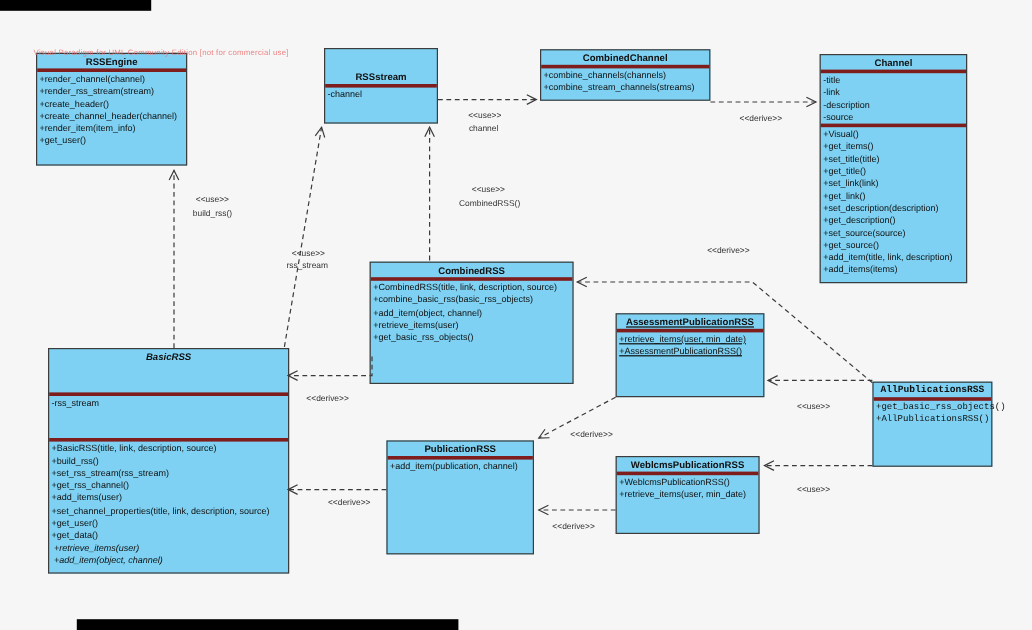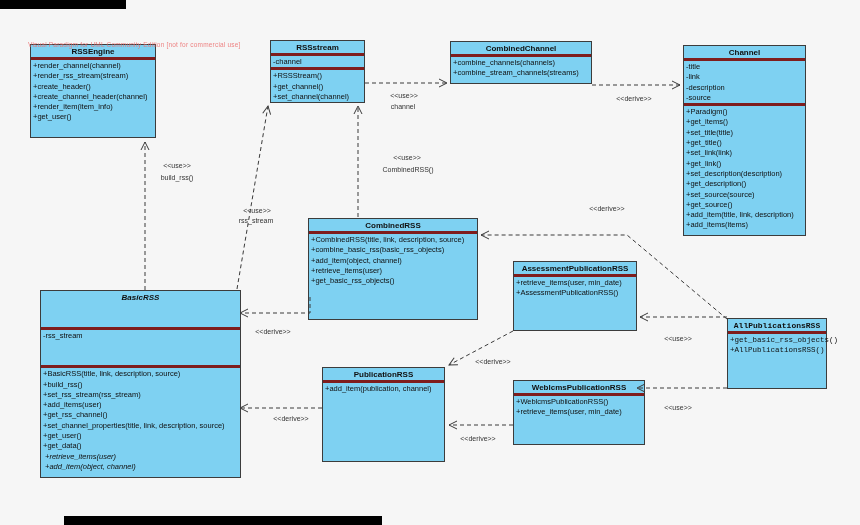--- a/index.html
+++ b/index.html
@@ -45,45 +45,40 @@
         <div class="member">+render_item(item_info)</div>
         <div class="member">+get_user()</div>
       </div>
   </div>
 
   <div class="uml-class" style="left:270px;top:40px;width:95px;height:63px;justify-content:center;">
     <div class="uml-title">RSSstream</div>
     <div class="uml-attrs">
         <div class="member">-channel</div>
       </div>
-    <div class="uml-methods">
-        <div class="member">+RSSStream()</div>
-        <div class="member">+get_channel()</div>
-        <div class="member">+set_channel(channel)</div>
-      </div>
   </div>
 
   <div class="uml-class" style="left:450px;top:41px;width:142px;height:43px;">
     <div class="uml-title">CombinedChannel</div>
     <div class="uml-methods">
         <div class="member">+combine_channels(channels)</div>
         <div class="member">+combine_stream_channels(streams)</div>
       </div>
   </div>
 
   <div class="uml-class" style="left:683px;top:45px;width:123px;height:191px;">
     <div class="uml-title">Channel</div>
     <div class="uml-attrs">
         <div class="member">-title</div>
         <div class="member">-link</div>
         <div class="member">-description</div>
         <div class="member">-source</div>
       </div>
     <div class="uml-methods">
-        <div class="member">+Paradigm()</div>
+        <div class="member">+Visual()</div>
         <div class="member">+get_items()</div>
         <div class="member">+set_title(title)</div>
         <div class="member">+get_title()</div>
         <div class="member">+set_link(link)</div>
         <div class="member">+get_link()</div>
         <div class="member">+set_description(description)</div>
         <div class="member">+get_description()</div>
         <div class="member">+set_source(source)</div>
         <div class="member">+get_source()</div>
         <div class="member">+add_item(title, link, description)</div>
@@ -105,34 +100,34 @@
   <div class="uml-class" style="left:40px;top:290px;width:201px;height:188px;gap:24px;">
     <div class="uml-title abstract">BasicRSS</div>
     <div class="uml-attrs">
         <div class="member">-rss_stream</div>
       </div>
     <div class="uml-methods">
       <div>
           <div class="member">+BasicRSS(title, link, description, source)</div>
           <div class="member">+build_rss()</div>
           <div class="member">+set_rss_stream(rss_stream)</div>
+          <div class="member">+get_rss_channel()</div>
           <div class="member">+add_items(user)</div>
-          <div class="member">+get_rss_channel()</div>
           <div class="member">+set_channel_properties(title, link, description, source)</div>
           <div class="member">+get_user()</div>
           <div class="member">+get_data()</div>
         </div>
       <div class="uml-abstract-methods">
           <div class="member">+retrieve_items(user)</div>
           <div class="member">+add_item(object, channel)</div>
         </div>
     </div>
   </div>
 
-  <div class="uml-class" style="left:513px;top:261px;width:124px;height:70px;">
+  <div class="uml-class" style="left:513px;top:261px;width:124px;height:70px;text-decoration:underline;">
     <div class="uml-title">AssessmentPublicationRSS</div>
     <div class="uml-methods">
         <div class="member">+retrieve_items(user, min_date)</div>
         <div class="member">+AssessmentPublicationRSS()</div>
       </div>
   </div>
 
   <div class="uml-class" style="left:727px;top:318px;width:100px;height:71px;font-family:Liberation Mono, monospace;">
     <div class="uml-title">AllPublicationsRSS</div>
     <div class="uml-methods">
@@ -141,21 +136,21 @@
       </div>
   </div>
 
   <div class="uml-class" style="left:322px;top:367px;width:123px;height:95px;">
     <div class="uml-title">PublicationRSS</div>
     <div class="uml-methods">
         <div class="member">+add_item(publication, channel)</div>
       </div>
   </div>
 
-  <div class="uml-class" style="left:513px;top:380px;width:132px;height:65px;">
+  <div class="uml-class" style="left:513px;top:380px;width:120px;height:65px;">
     <div class="uml-title">WeblcmsPublicationRSS</div>
     <div class="uml-methods">
         <div class="member">+WeblcmsPublicationRSS()</div>
         <div class="member">+retrieve_items(user, min_date)</div>
       </div>
   </div>
 
   <svg class="connectors" width="860" height="525" viewBox="0 0 860 525">
     <defs>
       <marker id="openarrow" markerWidth="12" markerHeight="12" refX="10" refY="5" orient="auto" markerUnits="userSpaceOnUse">

